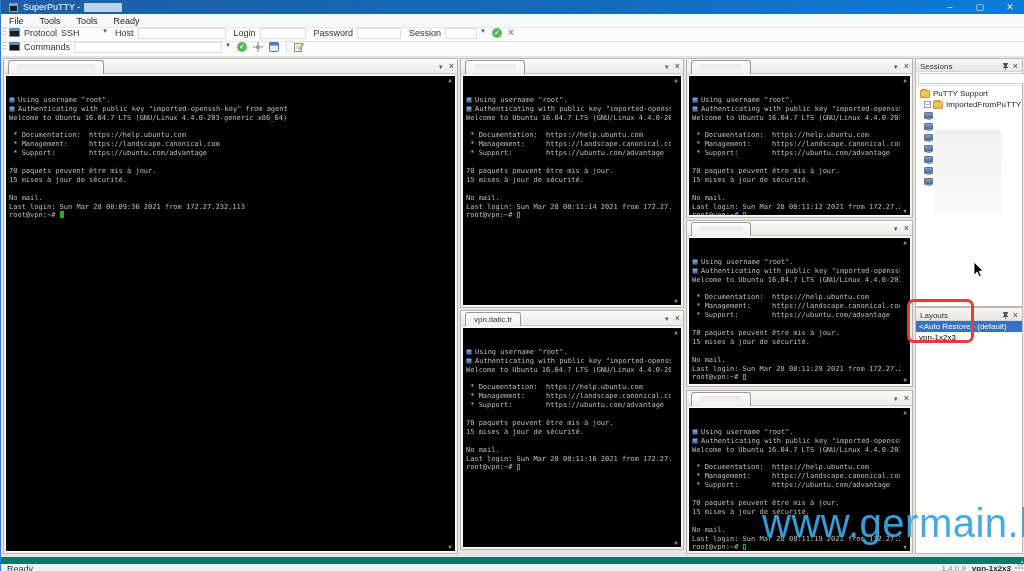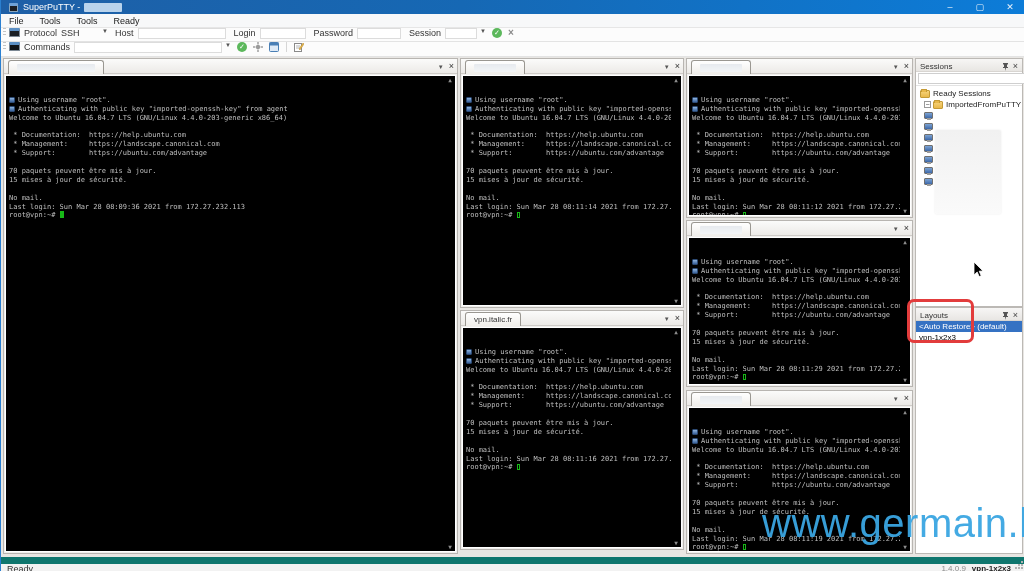--- a/index.html
+++ b/index.html
@@ -305,21 +305,21 @@
       <svg width="11" height="8" style="margin:0 2px;">
           <circle cx="3" cy="4" r="2.4" fill="#5a6a78"></circle>
           <circle cx="8" cy="4" r="2.4" fill="#5a6a78"></circle>
           <rect x="4" y="3" width="3" height="2" fill="#5a6a78"></rect>
         </svg>
 
     </div>
     <div class="tree" id="sessions-tree">
       <div class="tree-row" style="padding-left:4px;">
         <span class="folder"></span>
-        <span>Ready Sessions</span>
+        <span>PuTTY Support</span>
       </div>
       <div class="tree-row" style="padding-left:8px;">
         <span class="expand-box">−</span>
         <span class="folder"></span>
         <span>ImportedFromPuTTY</span>
       </div>
       <div id="session-leaves">
           <div class="tree-row" style="padding-left: 8px;">
             <span class="monitor"></span>
           </div>

